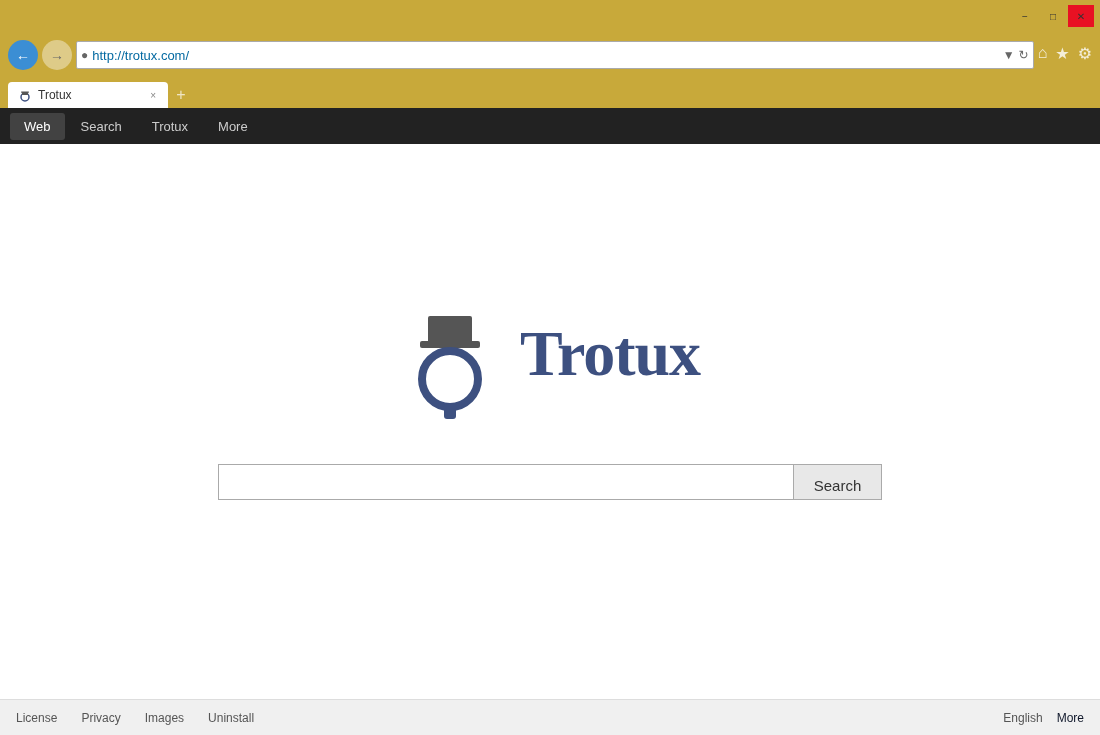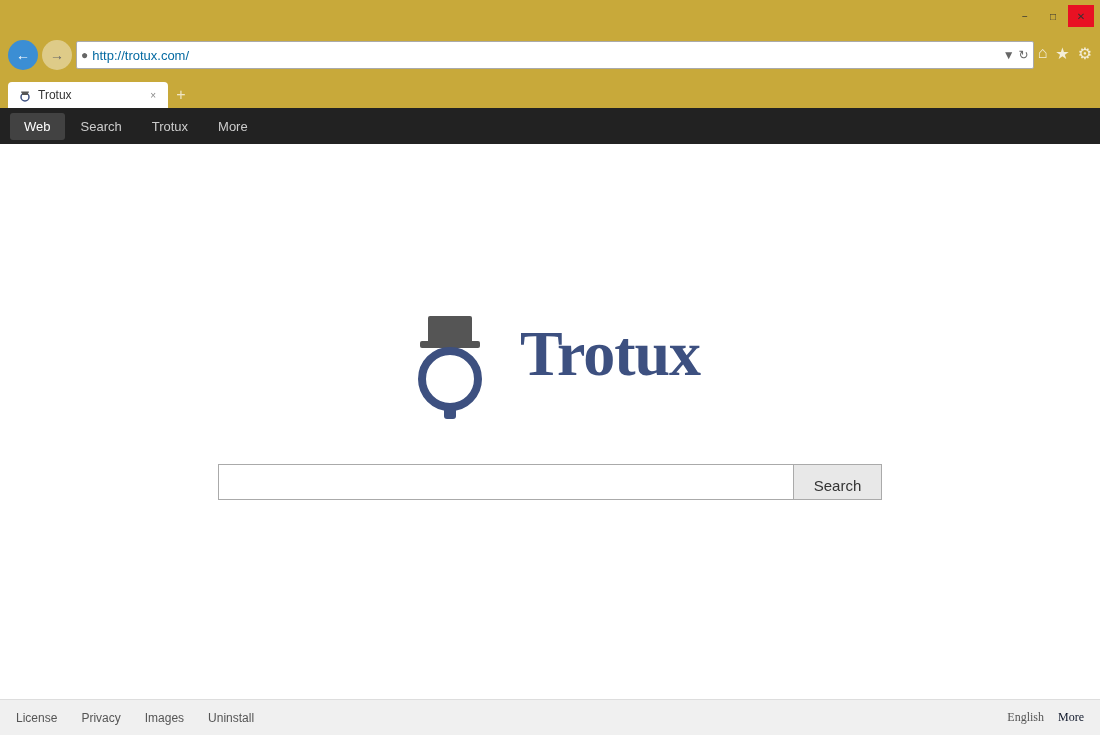--- a/index.html
+++ b/index.html
@@ -265,21 +265,20 @@
       font-size: 12px;
       color: #555;
       cursor: pointer;
       text-decoration: none;
     }
     .footer-right {
       margin-left: auto;
       display: flex;
       gap: 14px;
       align-items: center;
-      font-family: Liberation Serif, serif;
     }
     .footer-lang {
       font-size: 12px;
       color: #555;
     }
     .footer-more {
       font-size: 12px;
       color: #0f172a;
       cursor: pointer;
     }

